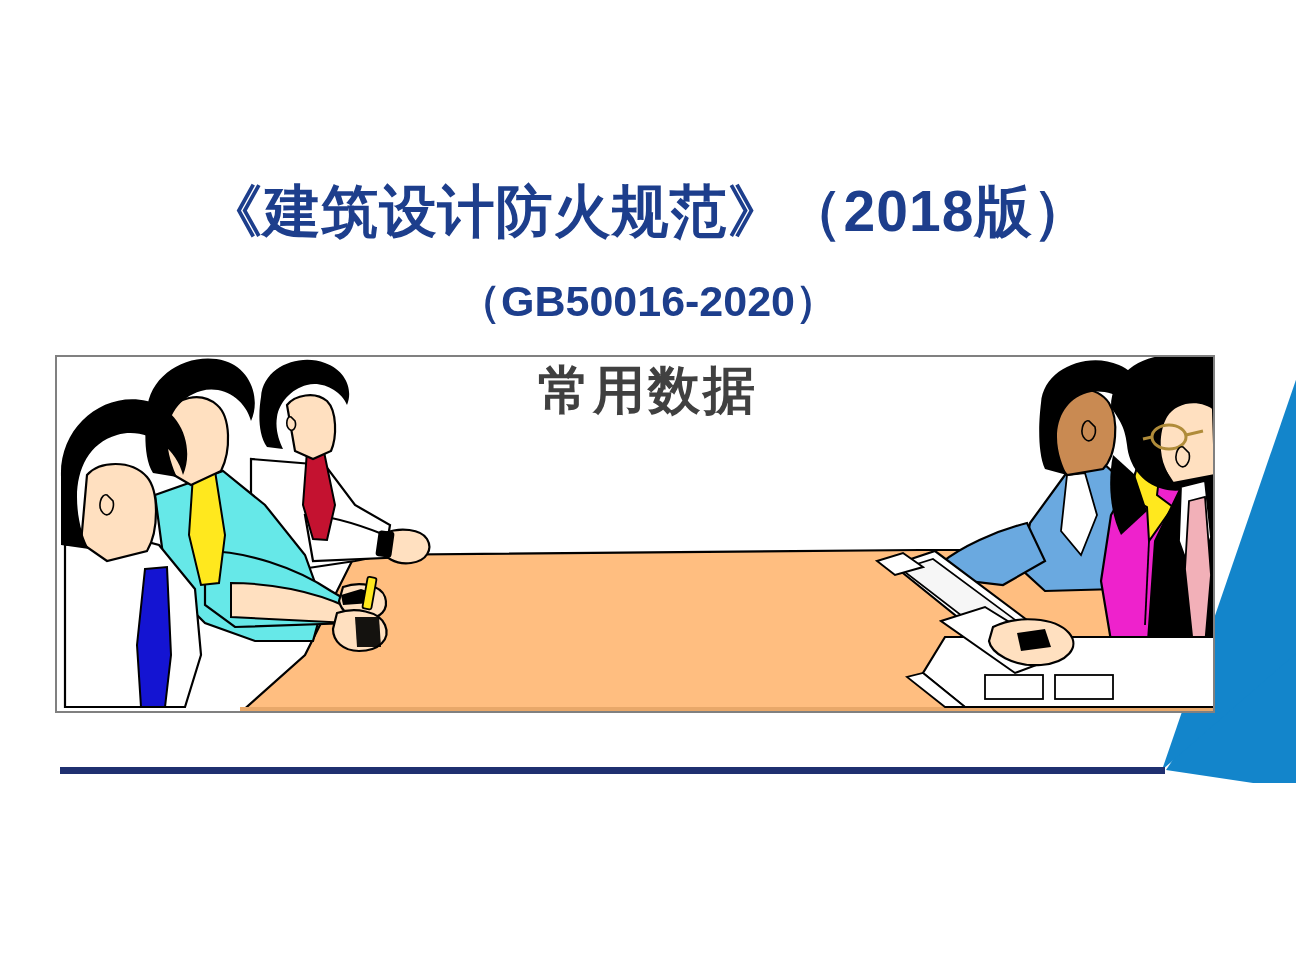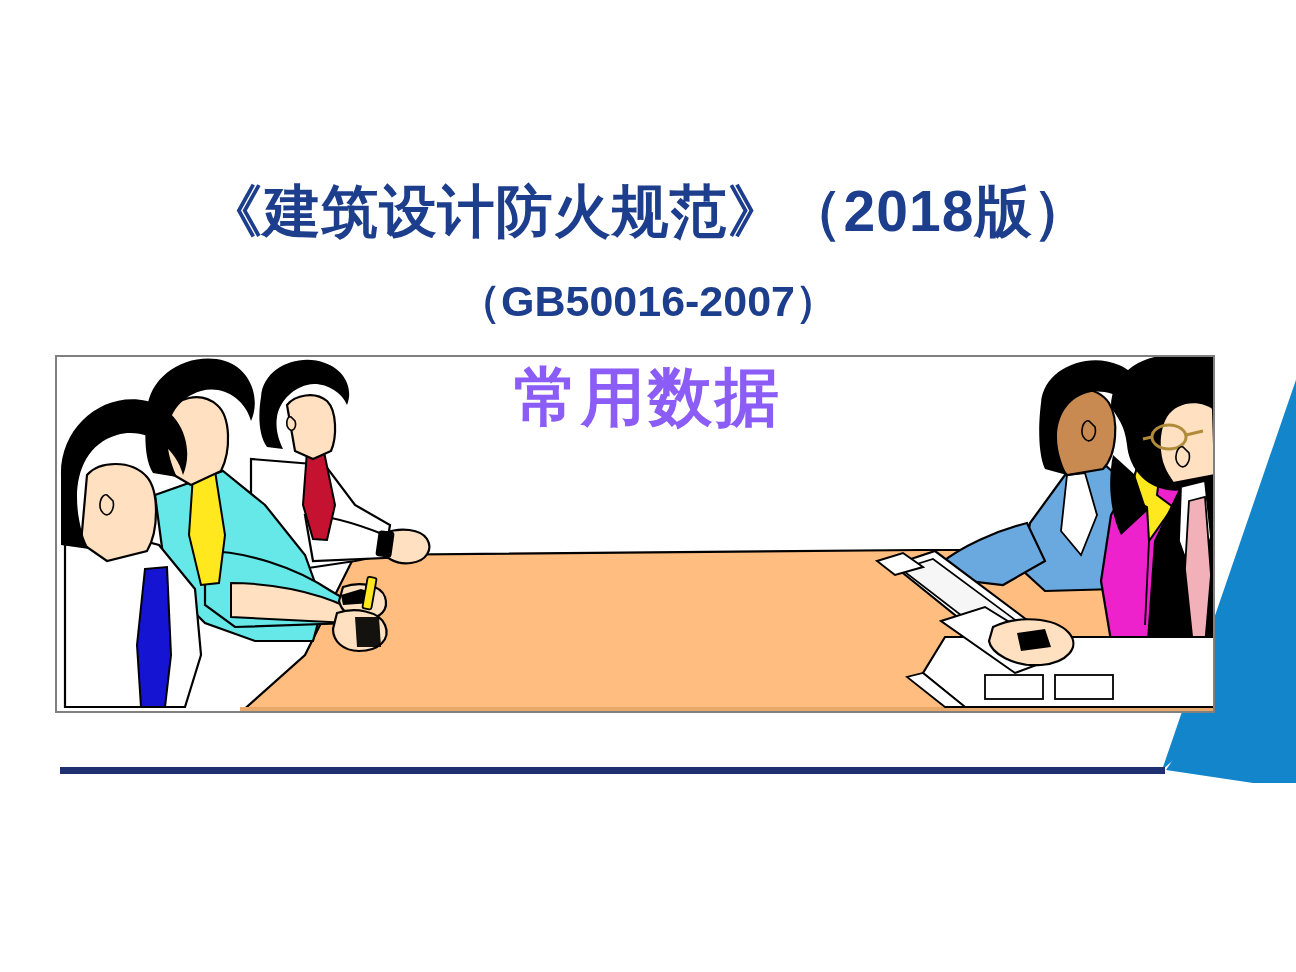--- a/index.html
+++ b/index.html
@@ -37,23 +37,23 @@
   .title-line2{
     font-size:43px;
     font-weight:bold;
     color:#1d3e8c;
     letter-spacing:0px;
     line-height:1.2;
     margin-top:32px;
     white-space:nowrap;
   }
   .title-line3{
-    font-size:64px;
+    font-size:52px;
     font-weight:bold;
-    color:#8b5cf6;
+    color:#404040;
     letter-spacing:3px;
     line-height:1.2;
     margin-top:32px;
     white-space:nowrap;
   }
 
   
   .blue-wedge{
     position:absolute;
     left:1140px;top:350px;
@@ -261,19 +261,19 @@
         </g>
 
       </g>
 
       <rect x="1" y="1" width="1158" height="356" fill="none" stroke="#808080" stroke-width="2"></rect>
     </svg>
   </div>
 
   <div class="title-block">
     <div class="title-line1">《建筑设计防火规范》（2018版）</div>
-    <div class="title-line2">（GB50016-2007）</div>
+    <div class="title-line2">（GB50016-2020）</div>
     <div class="title-line3">常用数据</div>
   </div>
 
   <div class="bottom-rule"></div>
 
 </div>
 
 </body></html>

